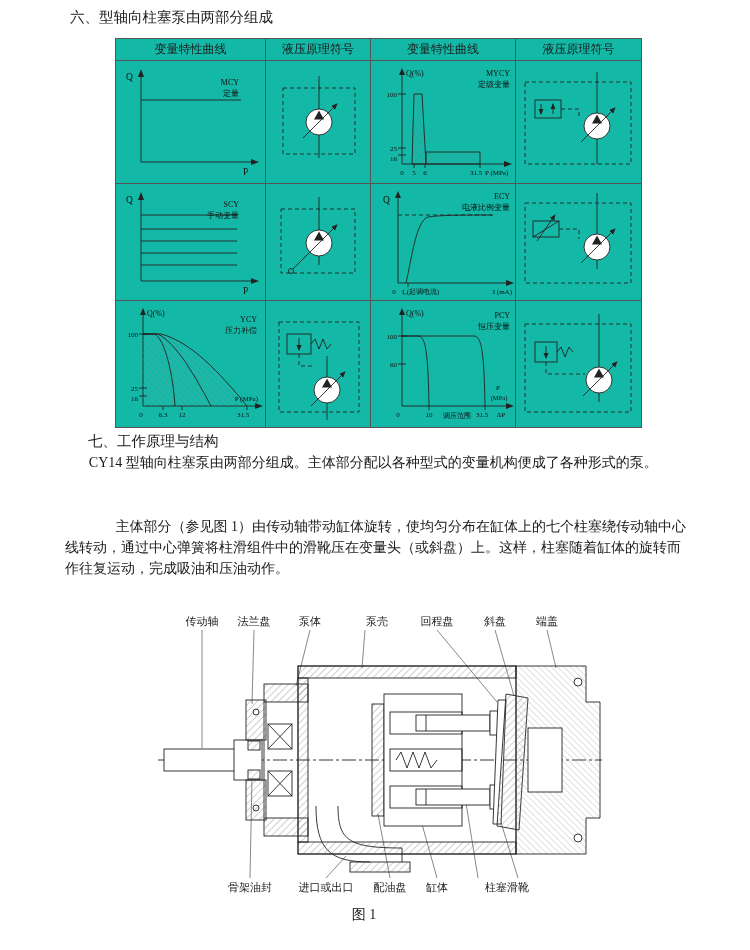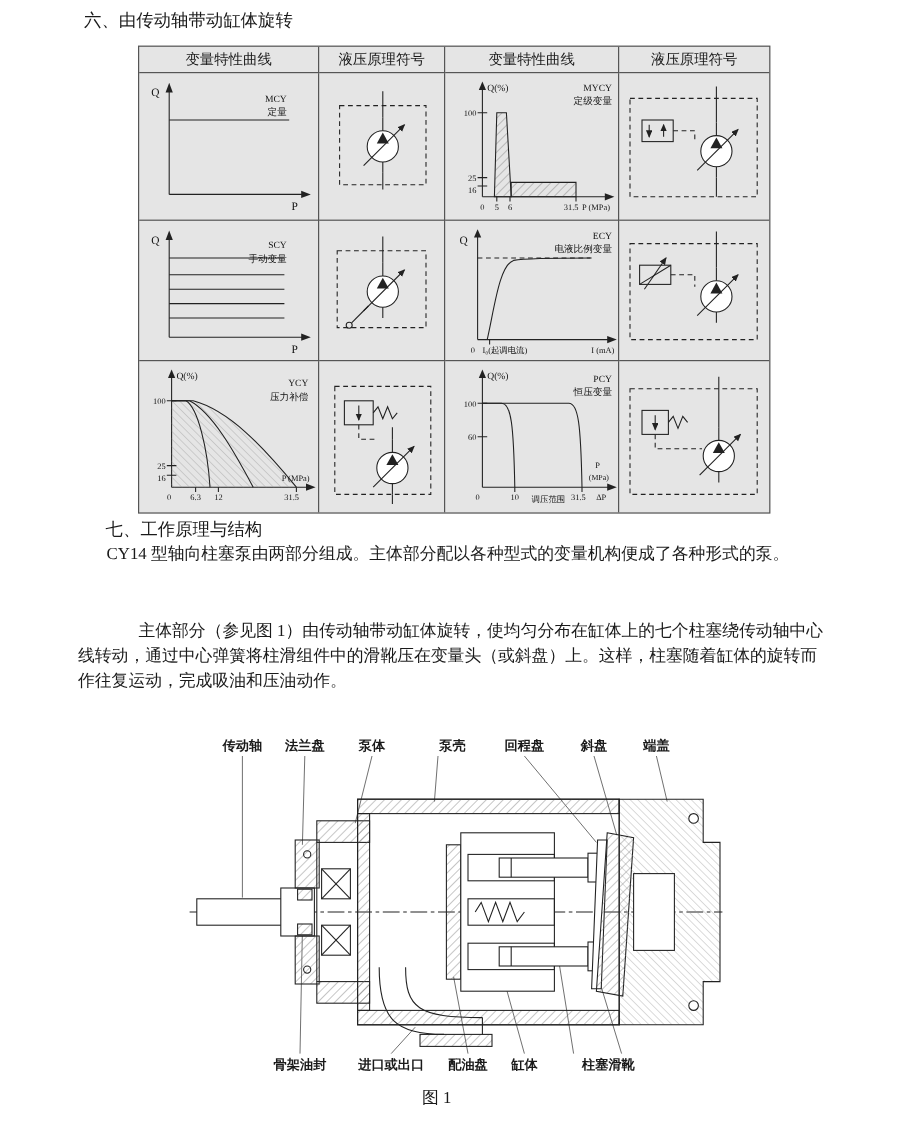--- a/index.html
+++ b/index.html
@@ -9,39 +9,39 @@
   .abs { position:absolute; }
   .h-sec { font-size:14.5px; font-weight:400; margin:0; white-space:nowrap; }
   .body-text { font-size:14px; line-height:21px; margin:0; }
   .ind { text-indent:1.7em; }
   .ind2 { text-indent:3.6em; }
   .bold { font-weight:bold; }
 
   .htable { position:absolute; left:115px; top:38px; display:grid;
             grid-template-columns:150px 105px 145px 125px;
             grid-template-rows:22px 123px 117px 126px;
-            border:1px solid #555; background:#e5e5e5; }
+            border:1px solid #555; background:#14b8a6; }
   .htable > div { border-right:1px solid #555; border-bottom:1px solid #555; overflow:hidden; }
   .htable > div:nth-child(4n) { border-right:none; }
   .htable > div:nth-child(n+13) { border-bottom:none; }
   .th { display:flex; align-items:center; justify-content:center; font-size:12px; }
   .cc { display:flex; align-items:center; justify-content:center; }
 
   svg text { font-family:"Liberation Serif","DejaVu Serif",serif; fill:#111; stroke:none; }
   .sk  { stroke:#222; stroke-width:0.9; fill:none; }
   .sko { stroke:#222; stroke-width:0.9; }
   .dsh { stroke-dasharray:4,3; }
   .fl  { fill:#222; stroke:none; }
   .ldr { stroke:#555; stroke-width:0.7; fill:none; }
   .t65 { font-size:6.5px; } .t7 { font-size:7px; } .t8 { font-size:8px; } .t9 { font-size:9.5px; }
   .end { text-anchor:end; } .mid { text-anchor:middle; }
 
   .figure-wrap { position:absolute; left:150px; top:610px; width:460px; height:300px; }
   .figsvg { position:absolute; left:0; top:0; }
-  .fig-label { position:absolute; transform:translateX(-50%); font-size:11px; white-space:nowrap;font-weight:bold; }
+  .fig-label { position:absolute; transform:translateX(-50%); font-size:11px; white-space:nowrap; }
   .caption { position:absolute; left:0; top:906px; width:728px; text-align:center; font-size:14px; }
 </style>
 </head>
 <body>
 
 <svg width="0" height="0" style="position:absolute" aria-hidden="true">
   <defs>
     <pattern id="hatch" patternUnits="userSpaceOnUse" width="5" height="5" patternTransform="rotate(45)">
       <line x1="0" y1="0" x2="0" y2="5" stroke="#777" stroke-width="0.7"></line>
     </pattern>
@@ -55,21 +55,21 @@
       <circle cx="0" cy="0" r="13" class="sko" fill="#fff"></circle>
       <path d="M-5,-2.5 L5,-2.5 L0,-11.5 Z" class="fl"></path>
       <line x1="0" y1="-13" x2="0" y2="-24" class="sk"></line>
       <line x1="0" y1="13" x2="0" y2="22" class="sk"></line>
     </g>
   </defs>
 </svg>
 
 <div class="page">
 
-  <h2 class="h-sec abs" style="left:70px; top:8px">六、由传动轴带动缸体旋转</h2>
+  <h2 class="h-sec abs" style="left:70px; top:8px">六、型轴向柱塞泵由两部分组成</h2>
 
   <div class="htable">
     <div class="th">变量特性曲线</div>
     <div class="th">液压原理符号</div>
     <div class="th">变量特性曲线</div>
     <div class="th">液压原理符号</div>
 
     <div class="cc">
       <svg width="148" height="121" viewBox="0 0 148 121">
         <line class="sk" x1="24" y1="14" x2="24" y2="100"></line>

